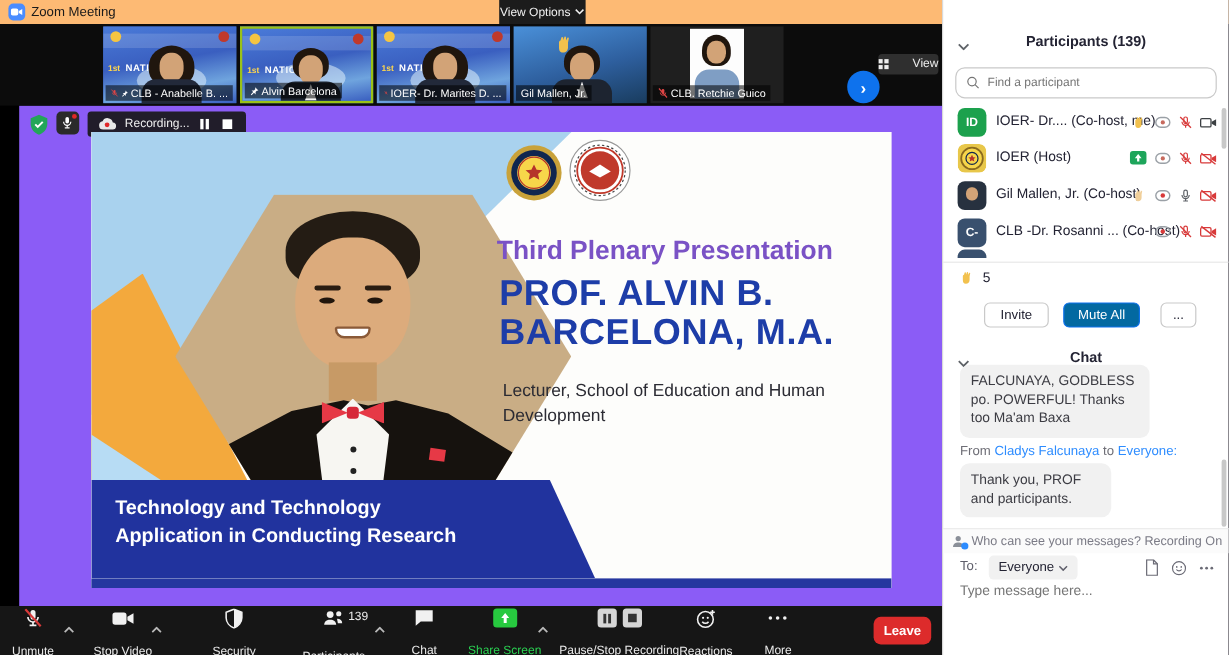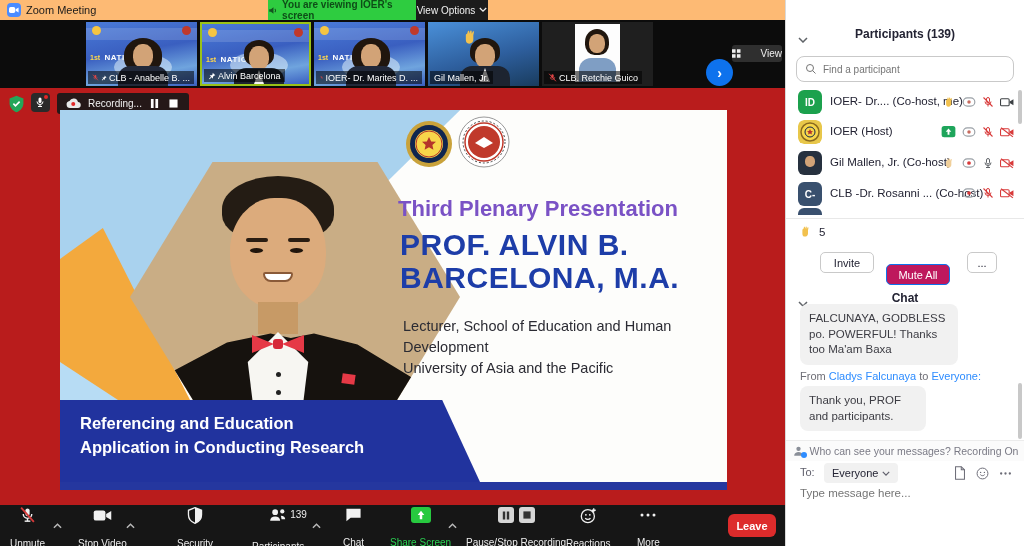--- a/index.html
+++ b/index.html
@@ -48,21 +48,21 @@
   .photo-card .s-body { left:4px; top:34px; width:37px; height:24px; background:#7f9ec4; }
   .tile-label { position:absolute; left:2px; bottom:2px; max-width:106px; height:13px; background:rgba(0,0,0,0.55);
                 display:flex; align-items:center; gap:2px; padding:0 4px; color:#fff; font-size:9px; white-space:nowrap; overflow:hidden; }
   .tile-reaction { position:absolute; left:32px; top:5px; }
   .next-arrow { position:absolute; left:706px; top:39px; width:27px; height:27px; border-radius:50%; background:#0e72ed;
                 color:#fff; display:flex; align-items:center; justify-content:center; font-size:14px; font-weight:bold; cursor:pointer; z-index:21; }
   .view-btn { position:absolute; left:732px; top:25px; width:50px; height:17px; background:#2f2f2f; border-radius:3px;
               display:flex; align-items:center; justify-content:center; gap:20px; color:#eee; font-size:10px; cursor:pointer; z-index:21; }
 
   
-  .main-area { position:absolute; left:0; top:88px; width:785px; height:417px; background:#b91c1c; }
+  .main-area { position:absolute; left:16px; top:88px; width:785px; height:417px; background:#8b5cf6; }
   .shield-badge { position:absolute; left:8px; top:7px; }
   .mic-badge { position:absolute; left:31px; top:5px; width:19px; height:19px; background:#2a2a2a; border-radius:4px; }
   .mic-badge svg { position:absolute; left:3px; top:3px; }
   .mic-badge .dot { position:absolute; right:2px; top:2px; width:4px; height:4px; border-radius:50%; background:#e02828; }
   .rec-pill { position:absolute; left:57px; top:5px; height:21px; background:rgba(24,24,24,0.92); border-radius:3px;
               display:flex; align-items:center; gap:7px; padding:0 9px; }
   .rec-pill .rec-text { color:#f0f0f0; font-size:10px; }
   .rec-btn { width:12px; height:12px; display:flex; align-items:center; justify-content:center; cursor:pointer; }
 
   
@@ -126,21 +126,21 @@
   .pavatar.navy { background:#39506e; }
   .pavatar.photo { background:#27313f; }
   .pavatar.photo .mini-face { width:10px; height:11px; border-radius:45%; background:#d2a377; margin-top:-4px; }
   .pname { position:absolute; left:44px; top:7px; font-size:11.5px; color:#232333; white-space:nowrap; }
   .picos { position:absolute; right:10px; top:7px; display:flex; align-items:center; gap:6px; }
   .row-sliver { position:absolute; left:12px; top:208px; width:24px; height:7px; border-radius:6px 6px 0 0; background:#39506e; }
   .plist-divider { position:absolute; left:0; top:218px; width:100%; height:1px; background:#e8e8e8; }
   .reaction-row { position:absolute; left:12px; top:224px; display:flex; align-items:center; gap:6px; font-size:11.5px; color:#232333; }
   .pbtn { position:absolute; top:252px; height:21px; border:1px solid #c9c9c9; border-radius:5px; background:#fff;
           font-size:11px; color:#232333; display:flex; align-items:center; justify-content:center; cursor:pointer; }
-  .pbtn.blue { background:#be185d; border-color:#0e72ed; color:#fff;margin-top:12px; }
+  .pbtn.blue { background:#0369a1; border-color:#0e72ed; color:#fff; }
   .bubble { position:absolute; background:#f1f1f1; border-radius:8px; padding:7px 9px; font-size:11.5px; color:#3c3c43; line-height:1.35; }
   .from-line { position:absolute; left:14px; top:370px; font-size:11px; color:#6e6e76; }
   .from-line .lnk { color:#2d8cff; }
   .privacy-bar { position:absolute; left:0; top:440px; width:100%; height:21px; background:#fbfbfb; border-top:1px solid #ececec;
                  display:flex; align-items:center; justify-content:center; gap:5px; font-size:10.5px; color:#7a7a85; cursor:pointer; }
   .to-row { position:absolute; left:14px; top:466px; width:212px; height:20px; font-size:11px; color:#5f5f6b; }
   .to-pill { position:absolute; left:24px; top:-3px; height:20px; background:#f1f1f1; border-radius:4px; padding:0 8px;
              display:flex; align-items:center; gap:4px; color:#232333; cursor:pointer; }
   .to-icons { position:absolute; right:0; top:0; display:flex; align-items:center; gap:10px; }
   .chat-input { position:absolute; left:14px; top:487px; width:210px; border:none; outline:none; font-size:11.5px;
@@ -153,27 +153,20 @@
 <div class="app">
 
   <div class="titlebar">
     <div class="app-logo">
       <svg width="10" height="8" viewBox="0 0 24 18">
           <rect x="0" y="2" width="15" height="14" rx="4" fill="#fff"></rect>
           <path d="M16 7l7-4v12l-7-4z" fill="#fff"></path>
         </svg>
     </div>
     <span class="app-title">Zoom Meeting</span>
-    <div class="screen-banner">
-      <svg width="11" height="11" viewBox="0 0 24 24">
-          <path d="M3 9v6h4l6 5V4L7 9z" fill="#14531f"></path>
-          <path d="M16 8a5 5 0 0 1 0 8" stroke="#14531f" stroke-width="2.4" fill="none"></path>
-        </svg>
-      <span>You are viewing IOER's screen</span>
-    </div>
     <div class="view-options">
       <span>View Options</span>
       <svg width="8" height="6" viewBox="0 0 10 7">
           <path d="M1 1l4 4 4-4" stroke="#f1f1f1" stroke-width="1.6" fill="none"></path>
         </svg>
     </div>
     <div class="win-controls">
       <span class="wc">
           <svg width="10" height="10" viewBox="0 0 10 10">
             <line x1="0" y1="7" x2="10" y2="7" stroke="#444" stroke-width="1.3"></line>
@@ -390,25 +383,24 @@
         </svg>
       </div>
       <div class="sl-title">Third Plenary Presentation</div>
       <div class="sl-name">
         <div>PROF. ALVIN B.</div>
         <div>BARCELONA, M.A.</div>
       </div>
       <div class="sl-aff">
         <div>Lecturer, School of Education and Human</div>
         <div>Development</div>
-        <div>University of Asia and the Pacific</div>
       </div>
       <div class="sl-banner">
         <div class="sl-banner-text">
-          <div>Referencing and Education</div>
+          <div>Technology and Technology</div>
           <div>Application in Conducting Research</div>
         </div>
       </div>
       <div class="sl-strip"></div>
     </div>
   </div>
 
   <div class="toolbar">
     <div class="tb-item" style="left:10px">
       <svg width="17" height="17" viewBox="0 0 24 24">

